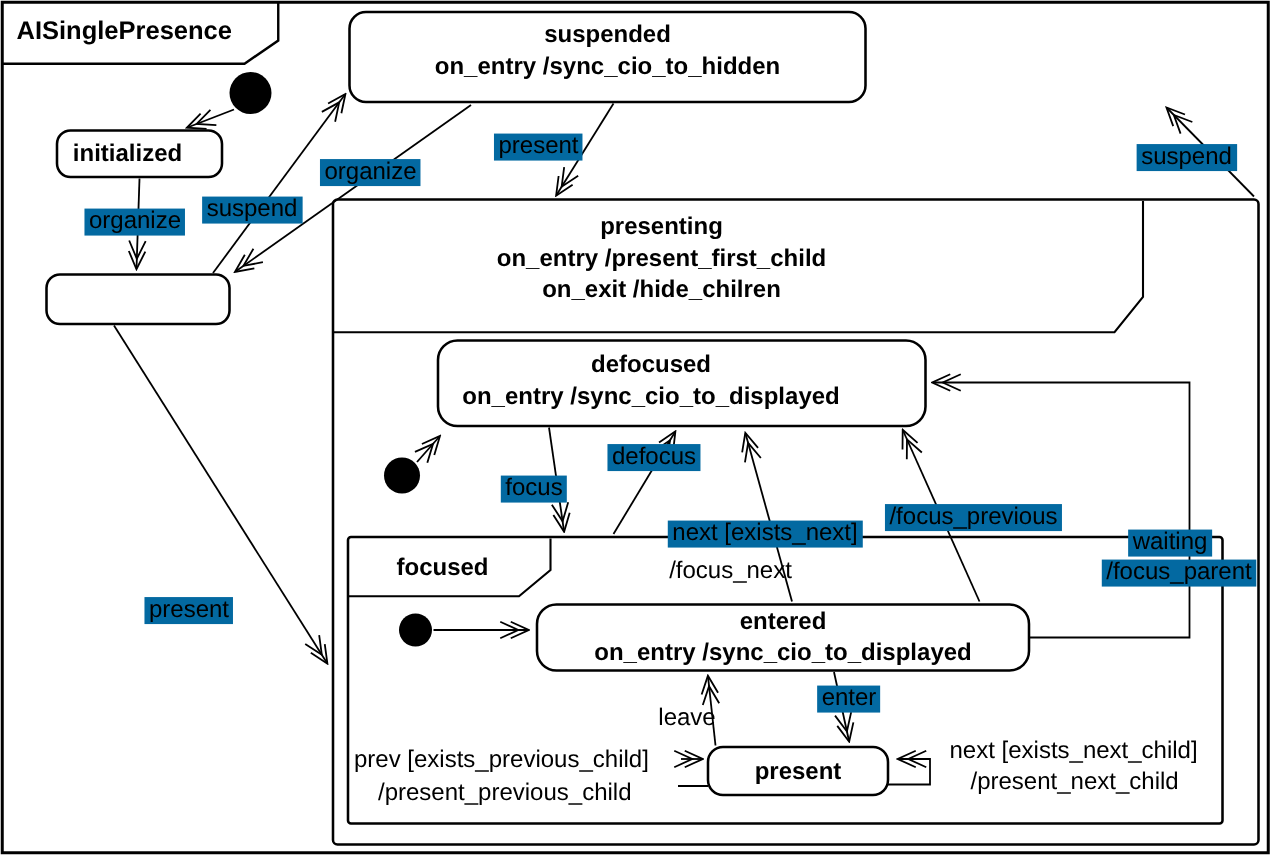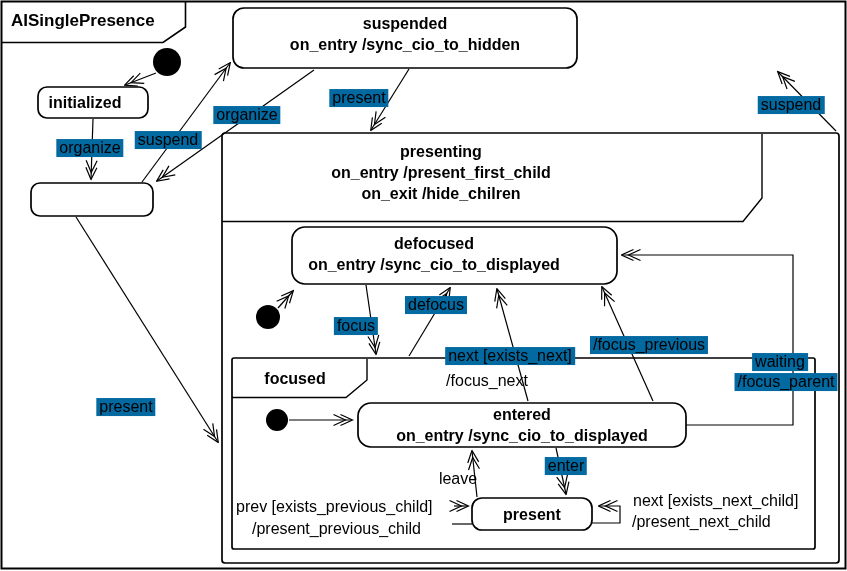--- a/index.html
+++ b/index.html
@@ -113,17 +113,17 @@
   <div class="lbl" style="left:356px;top:326px">focus</div>
   <div class="lbl" style="left:436px;top:305px">defocus</div>
   <div class="lbl" style="left:510px;top:356px">next [exists_next]</div>
   <div class="lbl nobg" style="left:487px;top:381px">/focus_next</div>
   <div class="lbl" style="left:649px;top:345px">/focus_previous</div>
   <div class="lbl" style="left:780px;top:362px">waiting</div>
   <div class="lbl" style="left:786px;top:382px">/focus_parent</div>
   <div class="lbl nobg" style="left:458px;top:479px">leave</div>
   <div class="lbl" style="left:566px;top:466px">enter</div>
   <div class="lbl left nobg" style="left:630px;top:501px">next [exists_next_child]</div>
-  <div class="lbl left nobg" style="left:629px;top:522px">/present_next_child</div>
+  <div class="lbl left nobg" style="left:644px;top:522px">/present_next_child</div>
   <div class="lbl left nobg" style="left:233px;top:507px">prev [exists_previous_child]</div>
   <div class="lbl left nobg" style="left:249px;top:529px">/present_previous_child</div>
 
 </div>
 
 </body></html>

